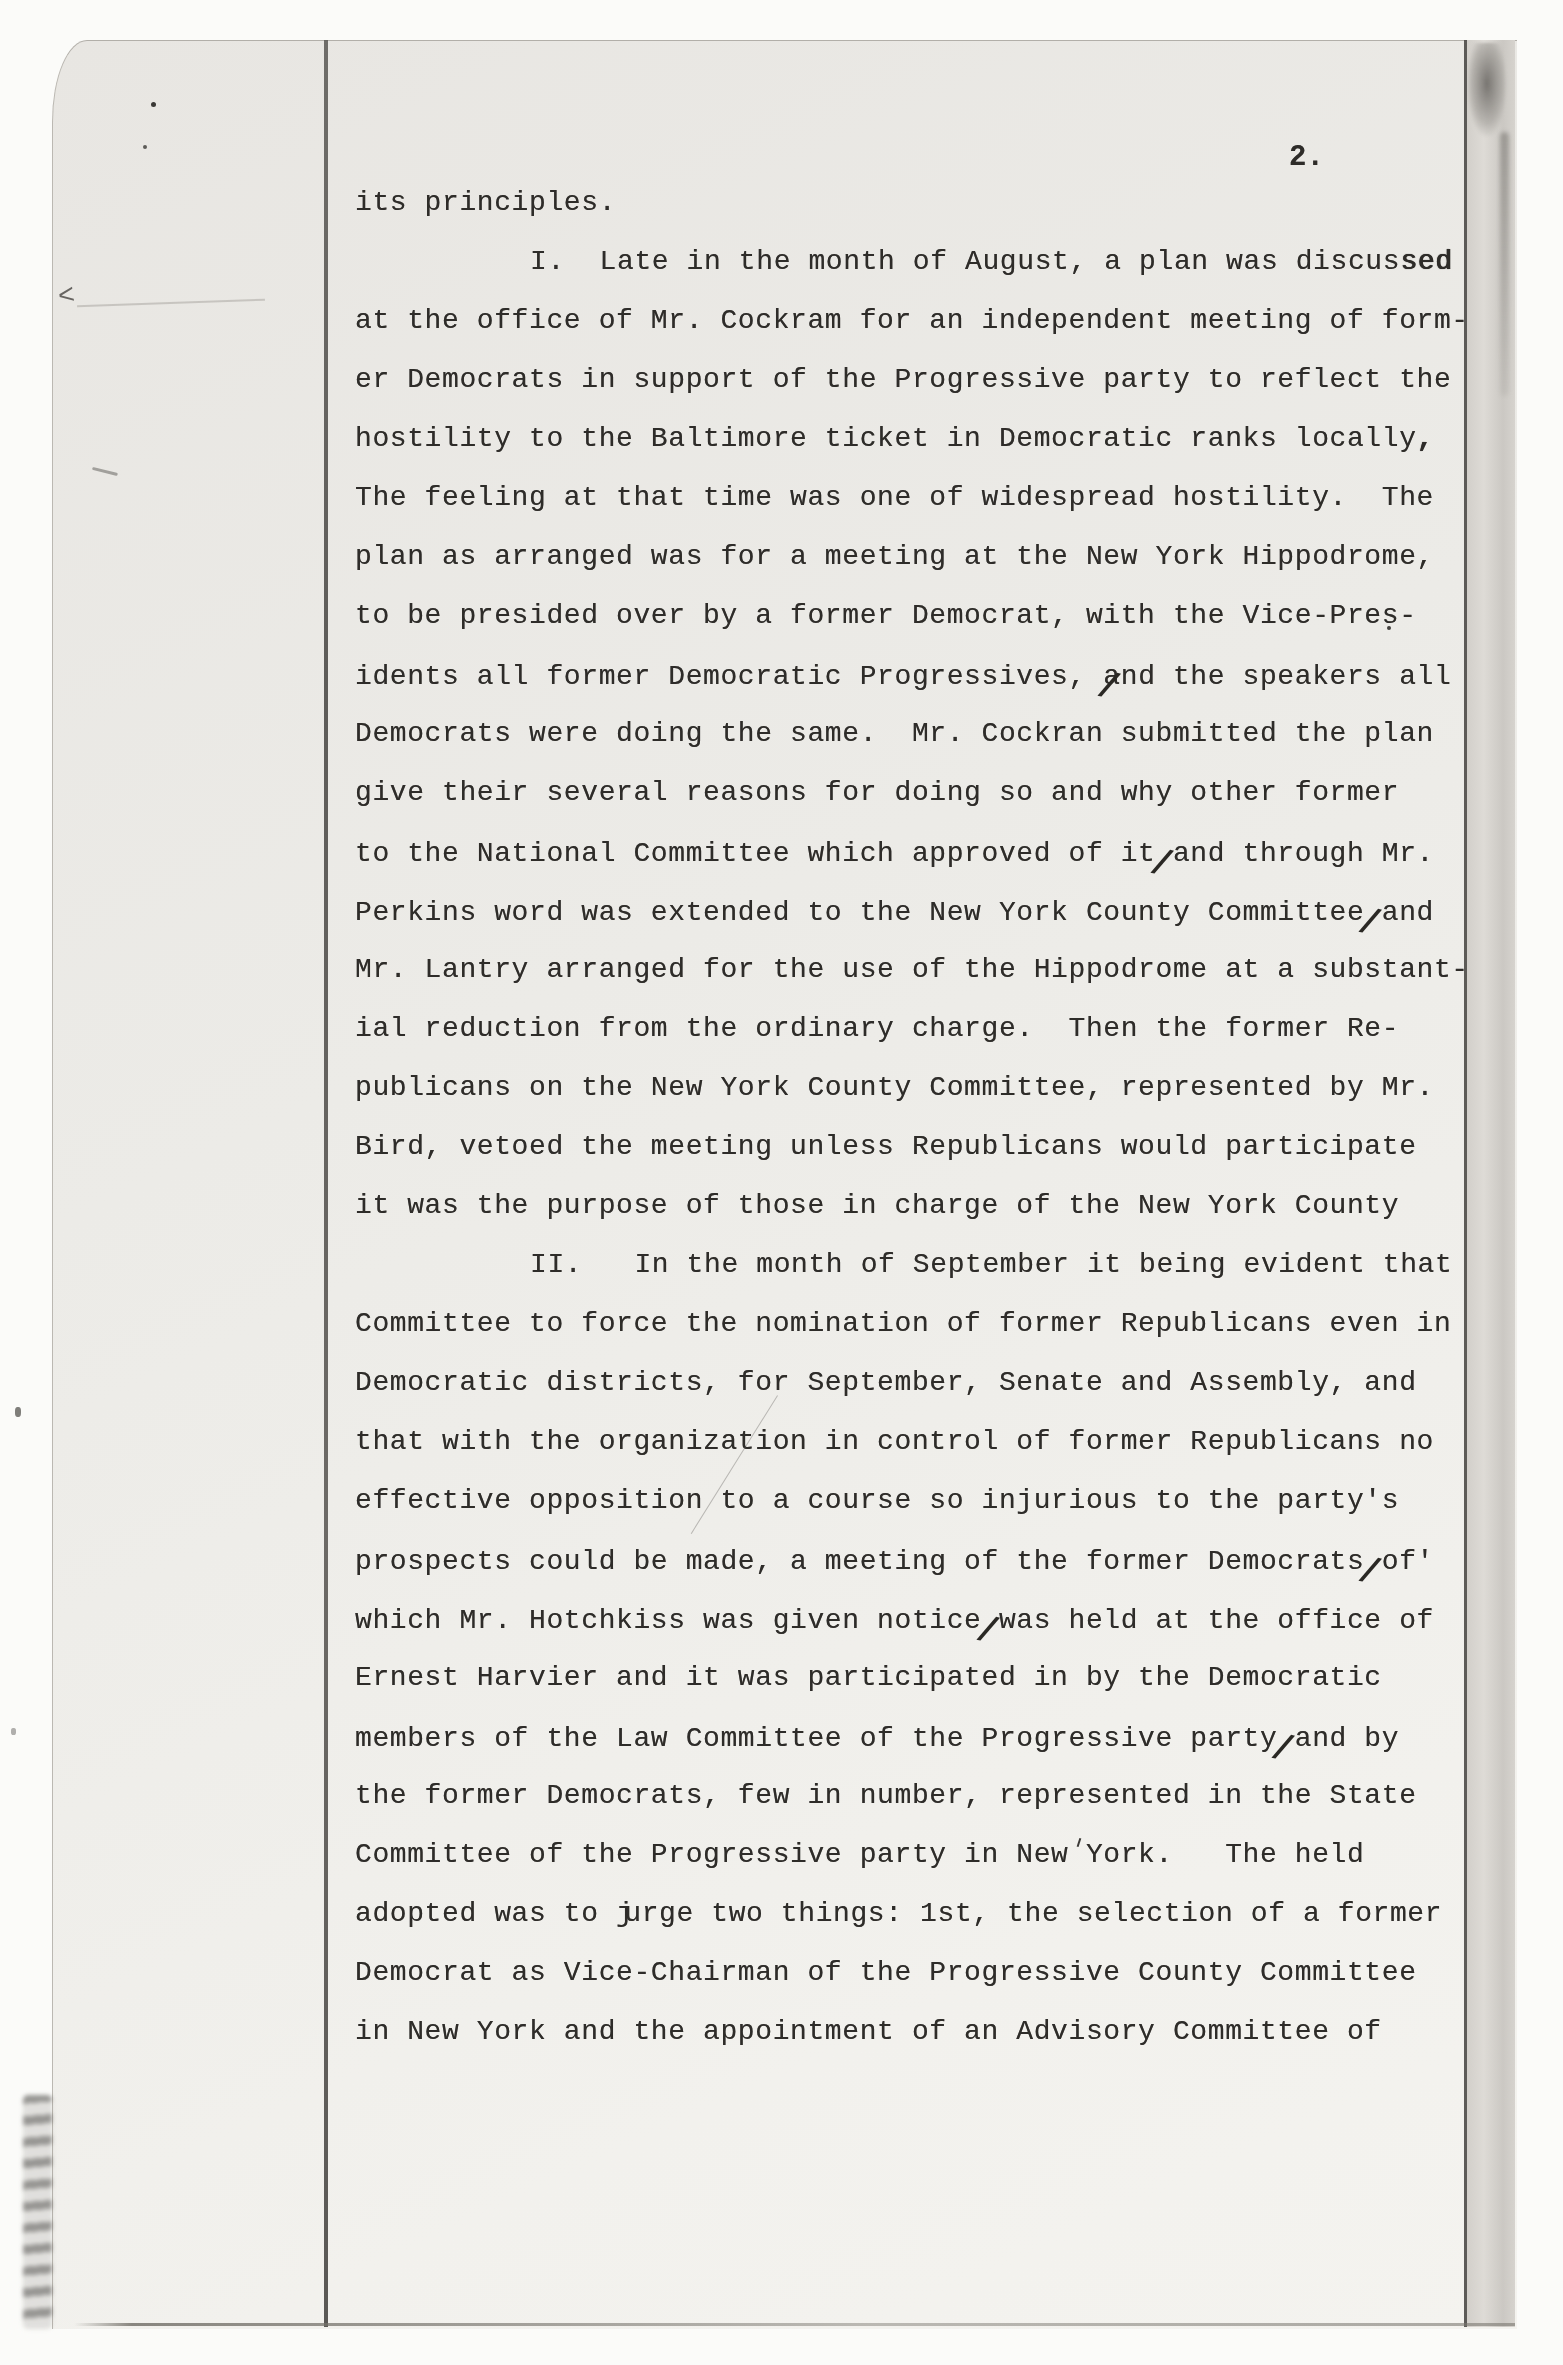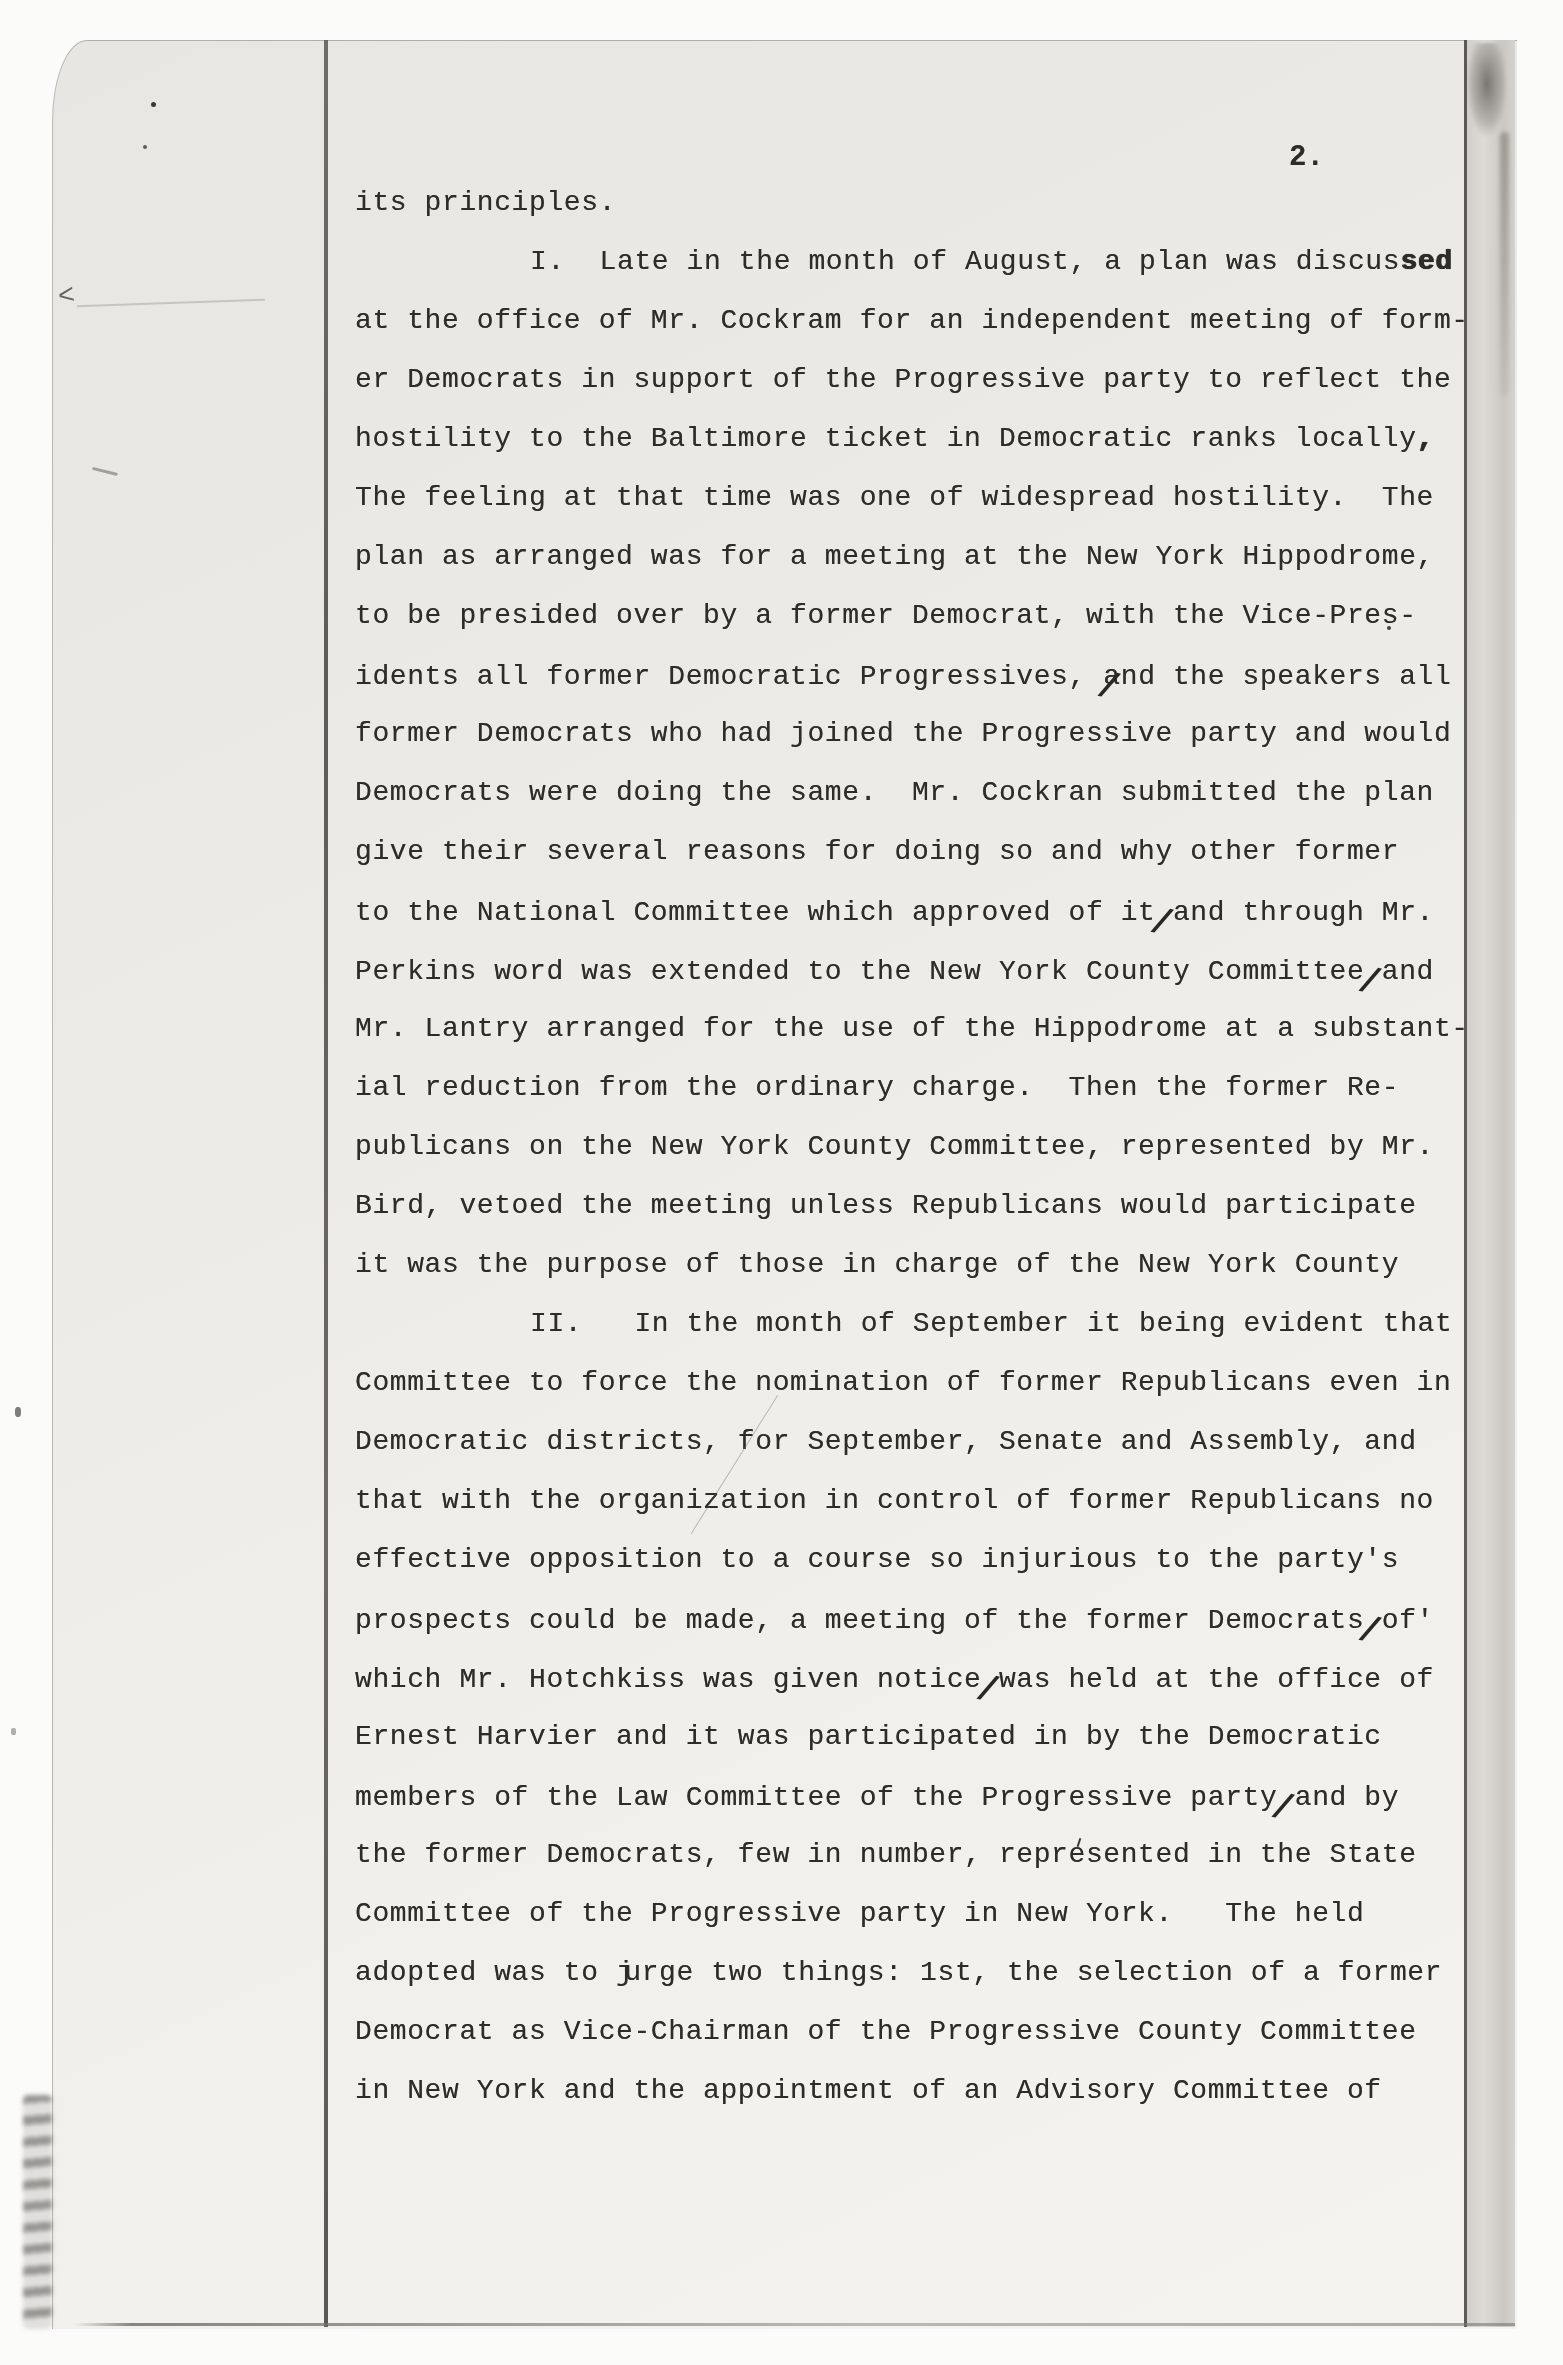--- a/index.html
+++ b/index.html
@@ -24,21 +24,21 @@
   .edge-curl{position:absolute;left:1468px;top:43px;width:45px;height:145px;filter:blur(1.3px);
         background:radial-gradient(60% 50% at 42% 28%,rgba(95,92,88,.8),rgba(120,117,112,.35) 55%,rgba(0,0,0,0) 75%);}
   .edge-streak{position:absolute;left:1500px;top:132px;width:8.8px;height:264px;filter:blur(1.9px);
         background:linear-gradient(180deg,rgba(110,107,102,.5),rgba(140,137,132,.15));border-radius:5px;}
   
   .lines{position:absolute;left:355px;top:173px;width:1131px;color:#2e2c29;
         font-size:28px;letter-spacing:0.6px;text-shadow:0 0 0.6px rgba(40,38,36,.55);}
   .line{height:59px;line-height:59px;white-space:pre;}
   .line.indent{padding-left:175px;}
   .line span{white-space:pre;}
-  span.ot{font-weight:bold;text-shadow:1px 0 0 #2e2c29,0 0 0.9px #2e2c29;text-align:right;}
+  span.ot{font-weight:normal;text-shadow:1px 0 0 #2e2c29,0 0 0.9px #2e2c29;text-align:right;}
   span.xo{font-weight:bold;text-decoration:line-through;text-decoration-thickness:3.1px;
         text-shadow:1.3px 0 0 #2e2c29,2.5px 0 0 rgba(46,44,41,.85),0 0 0.6px #2e2c29;}
   span.hand{display:inline-block;width:0;overflow:visible;transform:translate(-5px,11.3px) rotate(12deg);
         font-size:36px;font-weight:bold;color:#2a2824;text-shadow:none;}
   span.sq{display:inline-block;width:8.2px;overflow:visible;}
   .pageno{position:absolute;left:1289px;top:141px;color:#2e2c29;font-size:29px;
         font-weight:bold;text-shadow:0 0 0.6px rgba(40,38,36,.5);}
   
   .speck{position:absolute;border-radius:50%;background:#3a3835;}
   .s1{left:151px;top:102px;width:5px;height:5px;}
@@ -75,21 +75,20 @@
   <div class="lines">
       <div class="line"><span>its principles.</span></div>
       <div class="line indent"><span>I.  Late in the month of August, a plan was discus</span><span class="ot">sed</span></div>
       <div class="line"><span>at the office of Mr. Cockram for an independent meeting of form-</span></div>
       <div class="line"><span>er Democrats in support of the Progressive party to reflect the</span></div>
       <div class="line"><span>hostility to the Baltimore ticket in Democratic ranks locally</span><span class="ot">,</span></div>
       <div class="line"><span>The feeling at that time was one of widespread hostility.  The</span></div>
       <div class="line"><span>plan as arranged was for a meeting at the New York Hippodrome,</span></div>
       <div class="line"><span>to be presided over by a former Democrat, with the Vice-Pres-</span></div>
       <div class="line"><span>idents all former Democratic Progressives, </span><span class="hand">/</span><span>and the speakers all</span></div>
-      <div class="line"><span>former Democrats who had joined the Progressive party and would</span></div>
       <div class="line"><span>Democrats were doing the same.  Mr. Cockran submitted the plan</span></div>
       <div class="line"><span>give their several reasons for doing so and why other former</span></div>
       <div class="line"><span>to the National Committee which approved of it</span><span class="hand">/</span><span> and through Mr.</span></div>
       <div class="line"><span>Perkins word was extended to the New York County Committee</span><span class="hand">/</span><span> and</span></div>
       <div class="line"><span>Mr. Lantry arranged for the use of the Hippodrome at a substant-</span></div>
       <div class="line"><span>ial reduction from the ordinary charge.  Then the former Re-</span></div>
       <div class="line"><span>publicans on the New York County Committee, represented by Mr.</span></div>
       <div class="line"><span>Bird, vetoed the meeting unless Republicans would participate</span></div>
       <div class="line"><span>it was the purpose of those in charge of the New York County</span></div>
       <div class="line indent"><span>II.   In the month of September it being evident that</span></div>

